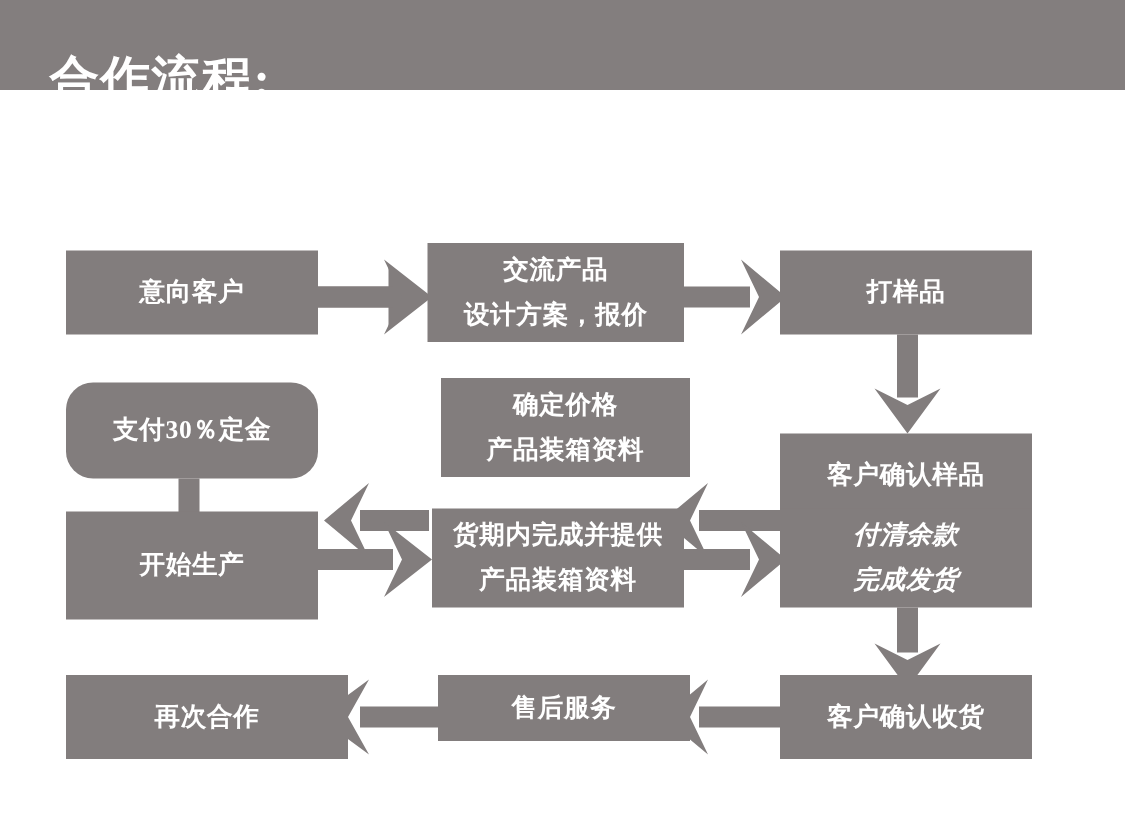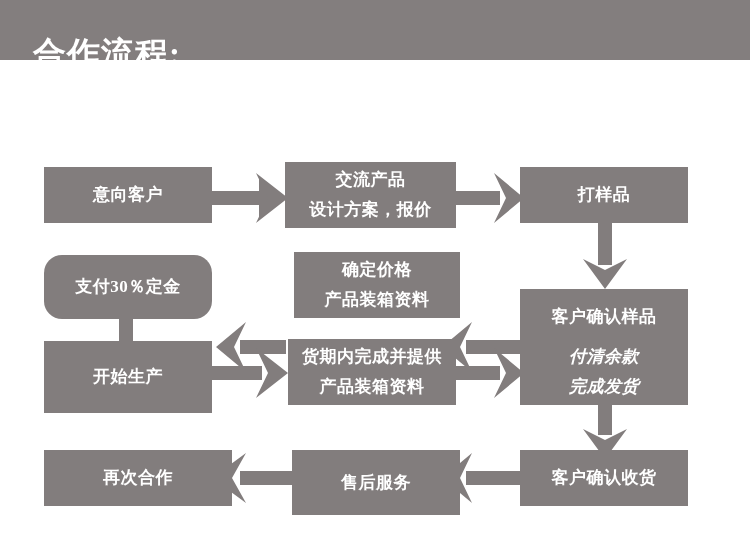--- a/index.html
+++ b/index.html
@@ -183,21 +183,21 @@
 
   <div class="node two-line" style="left:520px; top:232px; width:168px; height:66px;font-style:italic;">
     <span class="line">付清余款</span>
     <span class="line">完成发货</span>
   </div>
 
   <div class="node" style="left:520px; top:343px; width:168px; height:56px;">
     <span class="line">客户确认收货</span>
   </div>
 
-  <div class="node" style="left:292px; top:343px; width:168px; height:65px;">
+  <div class="node" style="left:292px; top:343px; width:168px; height:44px;">
     <span class="line">售后服务</span>
   </div>
 
   <div class="node" style="left:44px; top:343px; width:188px; height:56px;">
     <span class="line">再次合作</span>
   </div>
 
 </div>
 
 </body></html>

